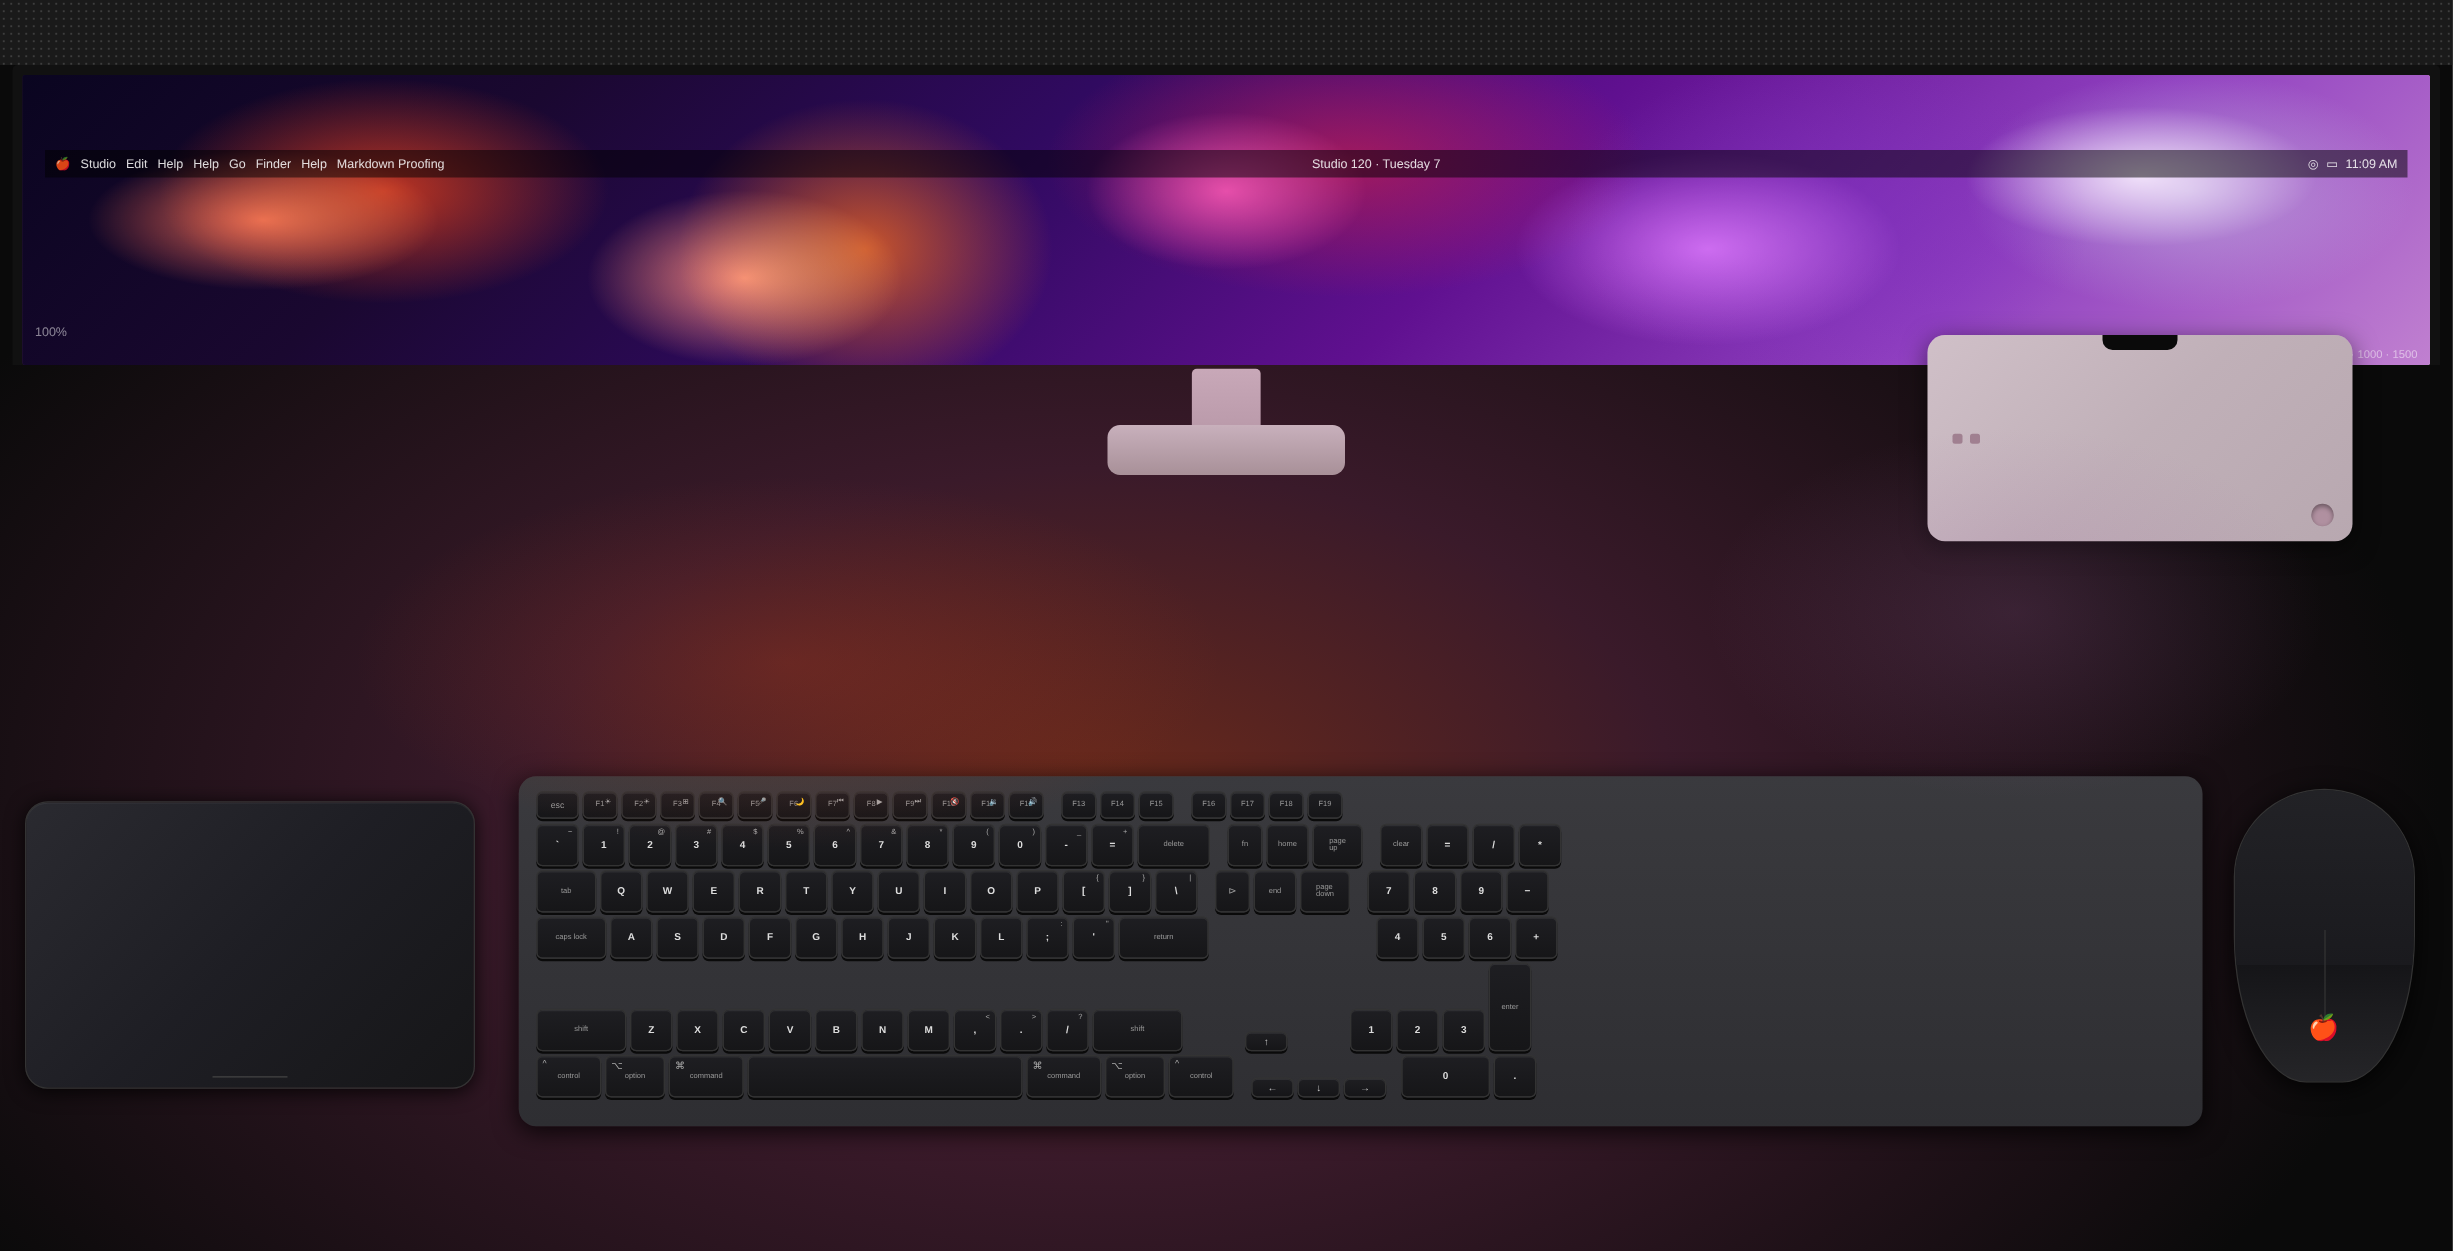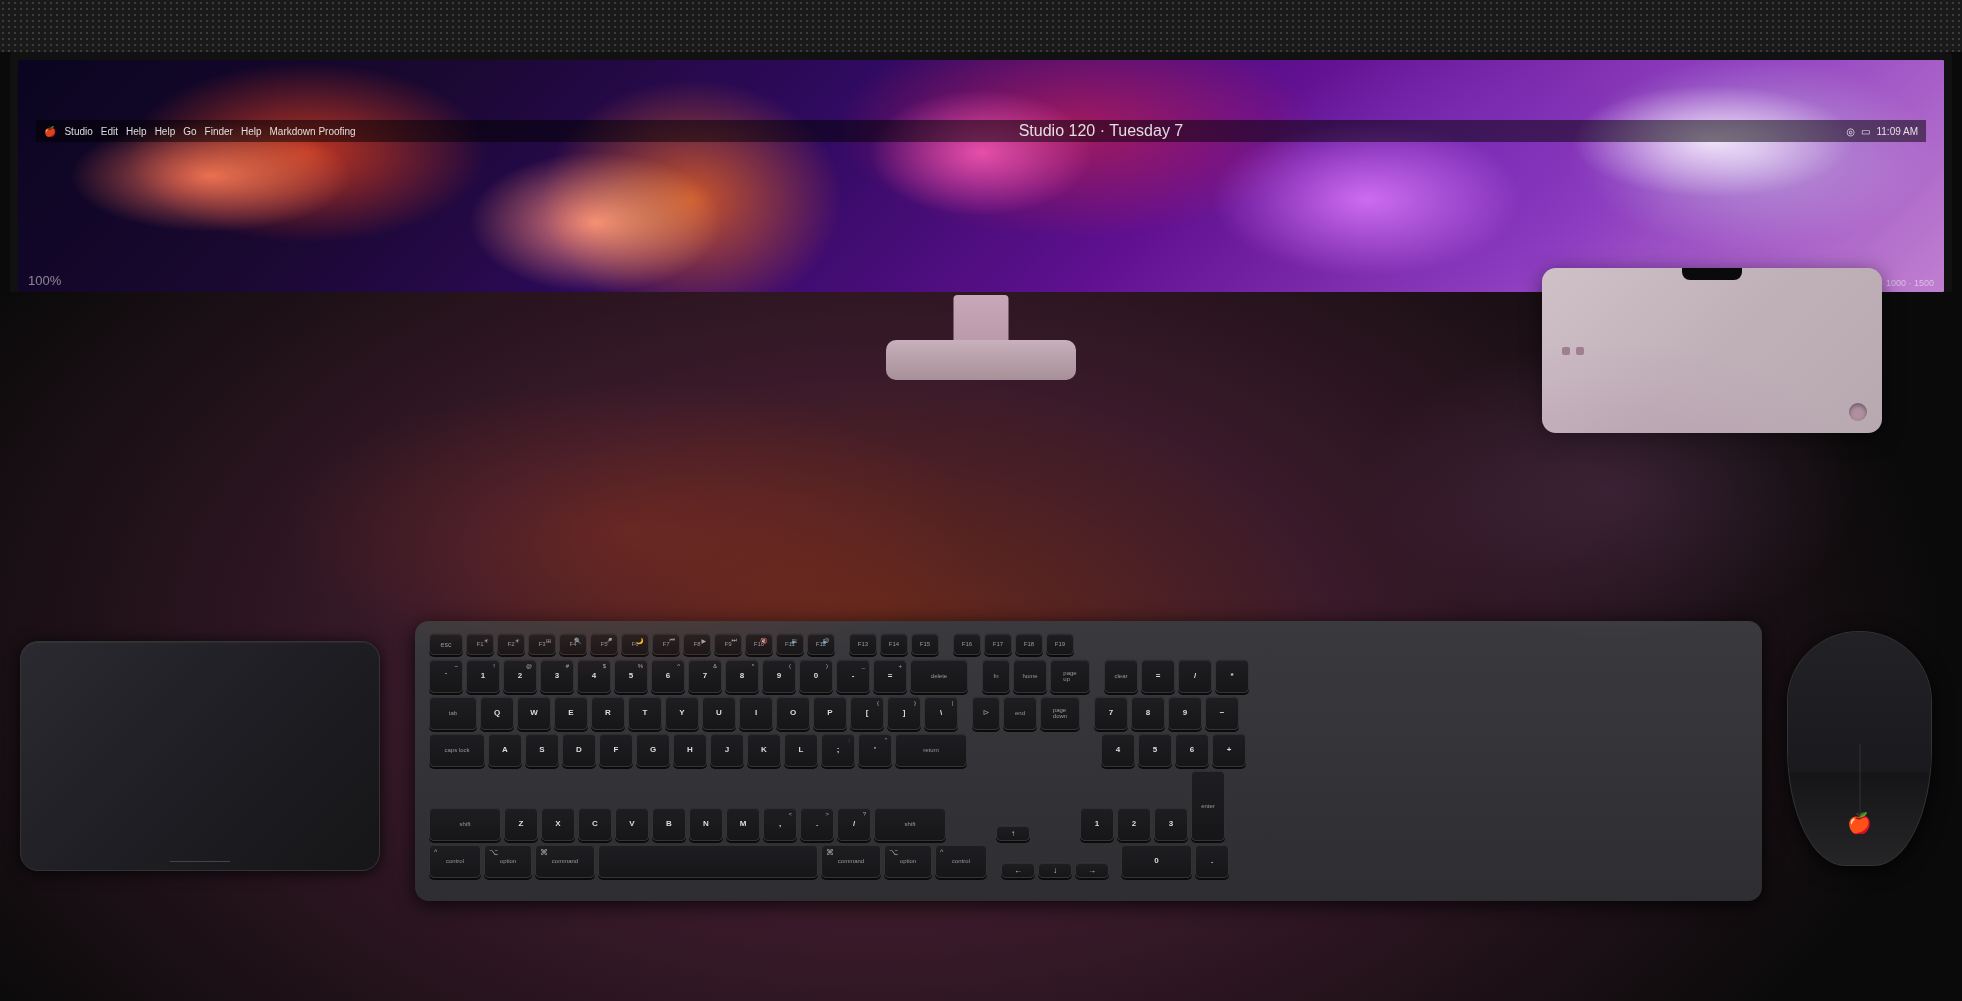--- a/index.html
+++ b/index.html
@@ -117,21 +117,21 @@
     .menubar-item {
       color: rgba(255,255,255,0.85);
       font-size: 10px;
       white-space: nowrap;
     }
 
     .menubar-center {
       flex: 1;
       text-align: center;
       color: rgba(255,255,255,0.85);
-      font-size: 16px;
+      font-size: 10px;
     }
 
     .menubar-right {
       display: flex;
       gap: 6px;
       align-items: center;
       color: rgba(255,255,255,0.85);
       font-size: 10px;
     }
 
@@ -302,21 +302,21 @@
         <span class="menubar-item">Help</span>
         <span class="menubar-item">Markdown Proofing</span>
         <div class="menubar-center">Studio 120 · Tuesday 7</div>
         <div class="menubar-right">
           <span>◎</span>
           <span>▭</span>
           <span>11:09 AM</span>
         </div>
       </div>
 
-      <div style="position:absolute;bottom:4px;left:10px;color:rgba(255,255,255,0.5);font-size:13px;">
+      <div style="position:absolute;bottom:20px;left:10px;color:rgba(255,255,255,0.5);font-size:10px;">
         <span>100%</span>
       </div>
       <div style="position:absolute;bottom:4px;right:10px;color:rgba(255,255,255,0.5);font-size:9px;">
         <span>AT: 1 · 100 · 1000 · 1500</span>
       </div>
     </div>
   </div>
 
   <div style="position:absolute;top:295px;left:50%;transform:translateX(-50%);width:55px;height:55px;background:linear-gradient(180deg,#c8a8b8,#b898a8);border-radius:4px;"></div>
 

